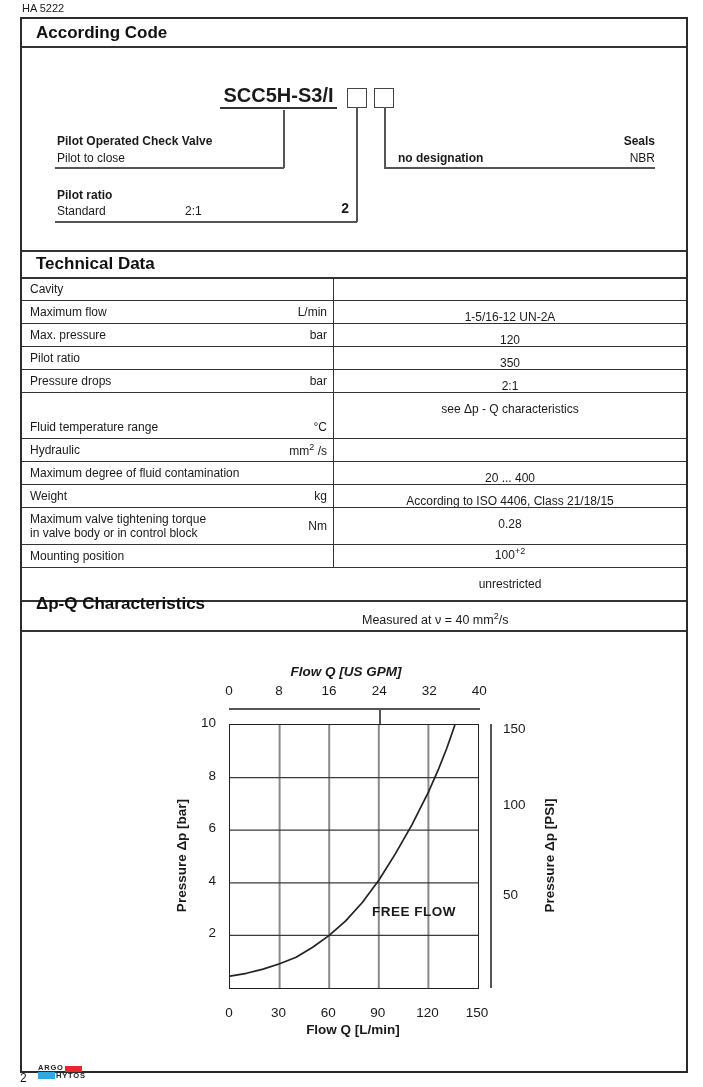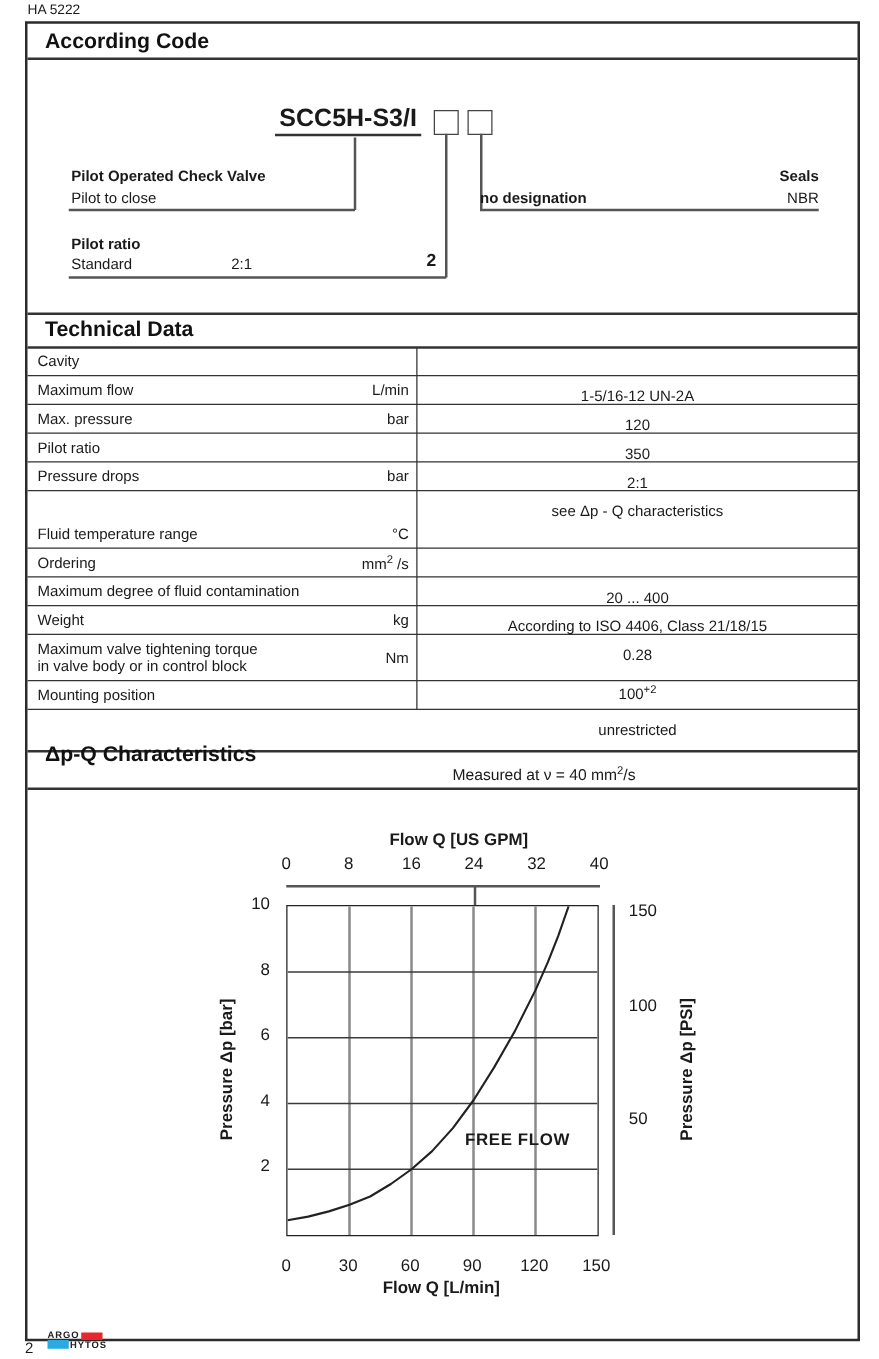--- a/index.html
+++ b/index.html
@@ -64,35 +64,35 @@
   <div class="abs vline" style="left:356px;top:107px;height:115px;"></div>
   <div class="abs hline" style="left:55px;top:221px;width:302px;"></div>
   <div class="abs t12 b" style="left:57px;top:188px;">Pilot ratio</div>
   <div class="abs t12" style="left:57px;top:204px;">Standard</div>
   <div class="abs t12" style="left:185px;top:204px;">2:1</div>
   <div class="abs b" style="left:325px;top:200px;width:24px;text-align:right;font-size:14px;">2</div>
 
   <div class="abs vline" style="left:384px;top:107px;height:61px;"></div>
   <div class="abs hline" style="left:384px;top:167px;width:271px;"></div>
   <div class="abs t12 b" style="left:500px;top:134px;width:155px;text-align:right;">Seals</div>
-  <div class="abs t12 b" style="left:384px;top:151px;">no designation</div>
+  <div class="abs t12 b" style="left:398px;top:151px;">no designation</div>
   <div class="abs t12" style="left:560px;top:151px;width:95px;text-align:right;">NBR</div>
 
   <div class="abs rule" style="left:22px;top:250px;width:664px;"></div>
   <div class="abs sec-title" style="left:36px;top:254px;">Technical Data</div>
   <div class="abs rule" style="left:22px;top:277px;width:664px;"></div>
   <div id="tech-table"></div>
   <div class="abs tdivider"></div>
 
   <div class="abs rule" style="left:22px;top:600px;width:664px;"></div>
   <div class="abs sec-title" style="left:36px;top:594px;">Δp-Q Characteristics</div>
   <div class="abs" style="left:362px;top:611px;font-size:12.5px;"><span>Measured at  ν = 40 mm</span><sup>2</sup><span>/s</span></div>
   <div class="abs rule" style="left:22px;top:630px;width:664px;"></div>
 
-  <div class="abs axis-title" style="left:277px;top:664px;width:180px;">Flow Q [US GPM]</div>
+  <div class="abs axis-title" style="left:256px;top:664px;width:180px;font-style:italic;">Flow Q [US GPM]</div>
   <div class="abs hline" style="left:229px;top:708px;width:251px;"></div>
   <div class="abs plot-box">
     <svg id="plot-svg" width="248" height="263" viewBox="0 0 248 263">
         <line x1="49.6" y1="0" x2="49.6" y2="263" stroke="#8a8a8a" stroke-width="2"></line>
         <line x1="99.2" y1="0" x2="99.2" y2="263" stroke="#8a8a8a" stroke-width="2"></line>
         <line x1="148.8" y1="0" x2="148.8" y2="263" stroke="#8a8a8a" stroke-width="2"></line>
         <line x1="198.4" y1="0" x2="198.4" y2="263" stroke="#8a8a8a" stroke-width="2"></line>
         <line x1="0" y1="210.4" x2="248" y2="210.4" stroke="#3a3a3a" stroke-width="1.2"></line>
         <line x1="0" y1="157.8" x2="248" y2="157.8" stroke="#3a3a3a" stroke-width="1.2"></line>
         <line x1="0" y1="105.2" x2="248" y2="105.2" stroke="#3a3a3a" stroke-width="1.2"></line>
@@ -141,21 +141,21 @@
     <div class="trow" style="top: 370px; height: 23px;">
       <div class="tcell row-label">Pressure drops</div>
       <div class="tcell row-unit">bar</div>
       <div class="tcell row-value">see Δp - Q characteristics</div>
     </div>
     <div class="trow" style="top: 416px; height: 23px;">
       <div class="tcell row-label">Fluid temperature range</div>
       <div class="tcell row-unit">°C</div>
     </div>
     <div class="trow" style="top: 439px; height: 23px;">
-      <div class="tcell row-label">Ordering</div>
+      <div class="tcell row-label">Hydraulic</div>
       <div class="tcell row-unit">mm<sup>2</sup> /s</div>
       <div class="tcell row-value">20 ... 400</div>
     </div>
     <div class="trow" style="top: 462px; height: 23px;">
       <div class="tcell row-label">Maximum degree of fluid contamination</div>
       <div class="tcell row-unit"></div>
       <div class="tcell row-value">According to ISO 4406, Class 21/18/15</div>
     </div>
     <div class="trow" style="top: 485px; height: 23px;">
       <div class="tcell row-label">Weight</div>

